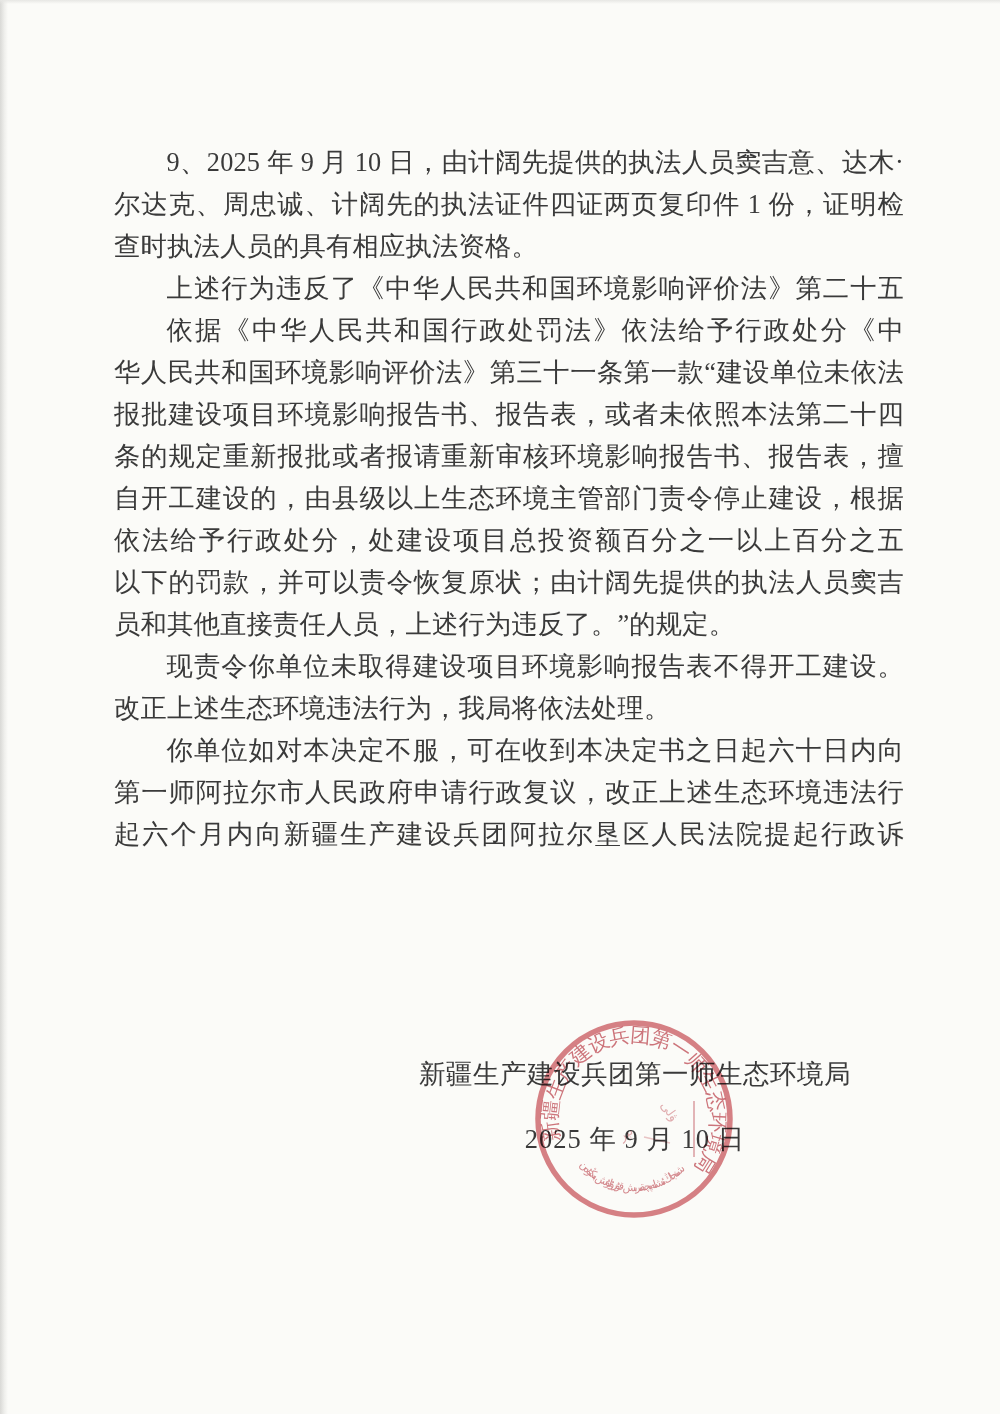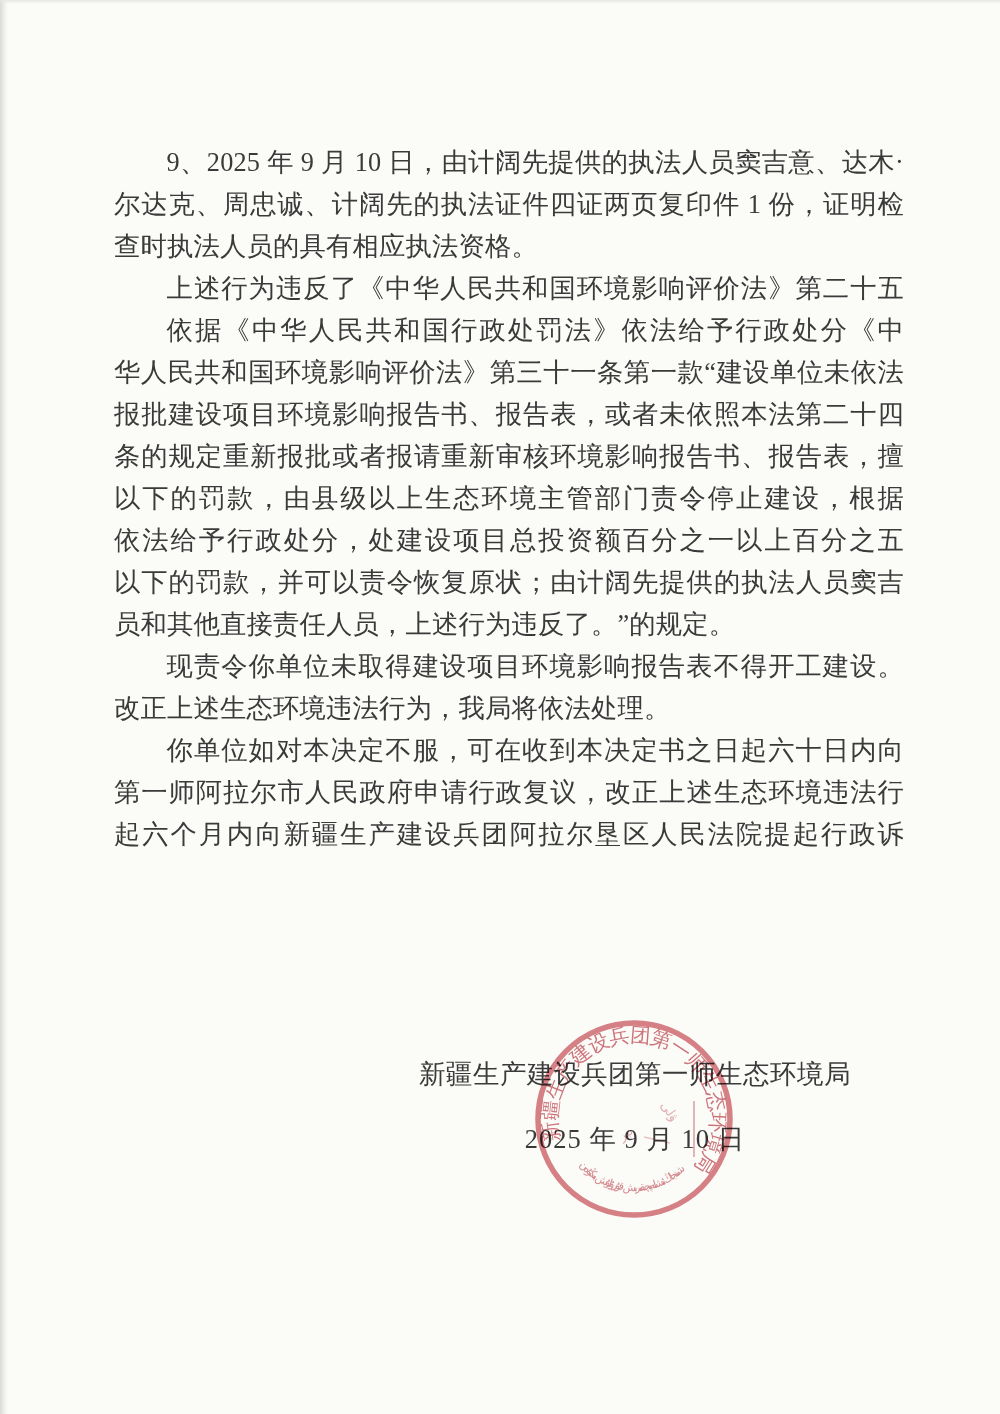--- a/index.html
+++ b/index.html
@@ -63,21 +63,21 @@
 
   <div class="body-text">
     <div class="line indent fill">9、2025 年 9 月 10 日，由计阔先提供的执法人员窦吉意、达木·阿</div>
     <div class="line fill">尔达克、周忠诚、计阔先的执法证件四证两页复印件 1 份，证明检</div>
     <div class="line">查时执法人员的具有相应执法资格。</div>
     <div class="line indent fill">上述行为违反了《中华人民共和国环境影响评价法》第二十五</div>
     <div class="line indent fill">依据《中华人民共和国行政处罚法》依法给予行政处分《中</div>
     <div class="line fill">华人民共和国环境影响评价法》第三十一条第一款“建设单位未依法</div>
     <div class="line fill">报批建设项目环境影响报告书、报告表，或者未依照本法第二十四</div>
     <div class="line fill">条的规定重新报批或者报请重新审核环境影响报告书、报告表，擅</div>
-    <div class="line fill">以下的罚款，由县级以上生态环境主管部门责令停止建设，根据</div>
+    <div class="line fill">自开工建设的，由县级以上生态环境主管部门责令停止建设，根据</div>
     <div class="line fill">依法给予行政处分，处建设项目总投资额百分之一以上百分之五</div>
     <div class="line fill">以下的罚款，并可以责令恢复原状；由计阔先提供的执法人员窦吉意</div>
     <div class="line">员和其他直接责任人员，上述行为违反了。”的规定。</div>
     <div class="line indent fill">现责令你单位未取得建设项目环境影响报告表不得开工建设。</div>
     <div class="line">改正上述生态环境违法行为，我局将依法处理。</div>
     <div class="line indent fill">你单位如对本决定不服，可在收到本决定书之日起六十日内向</div>
     <div class="line fill">第一师阿拉尔市人民政府申请行政复议，改正上述生态环境违法行为</div>
     <div class="line fill">起六个月内向新疆生产建设兵团阿拉尔垦区人民法院提起行政诉讼。</div>
   </div>
 

